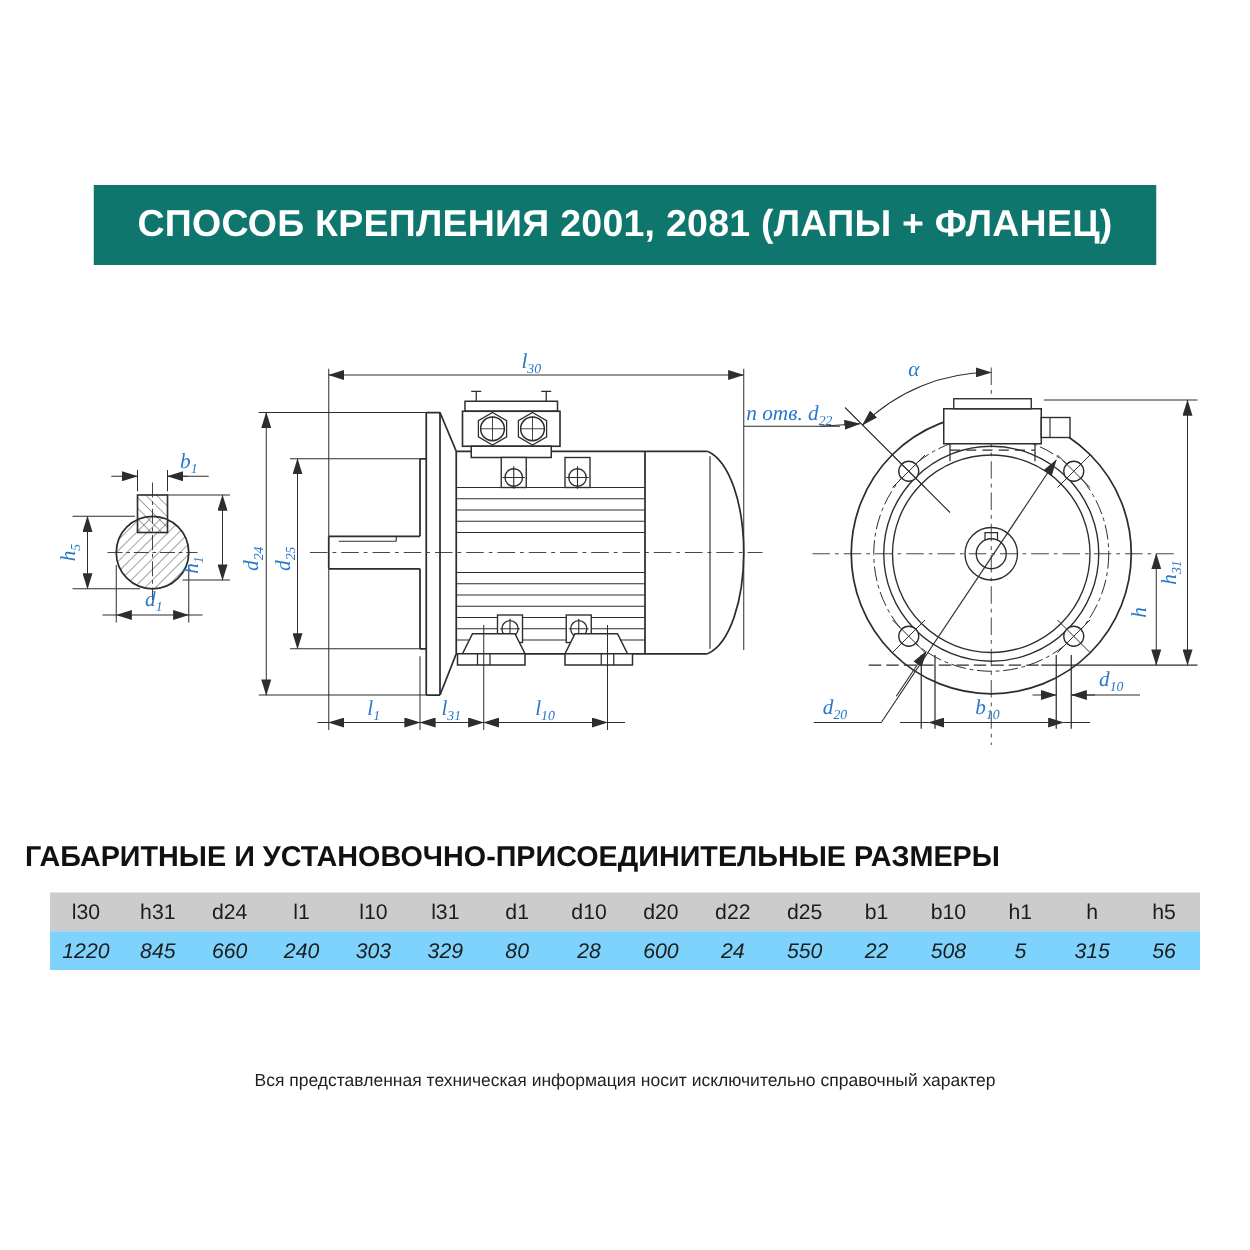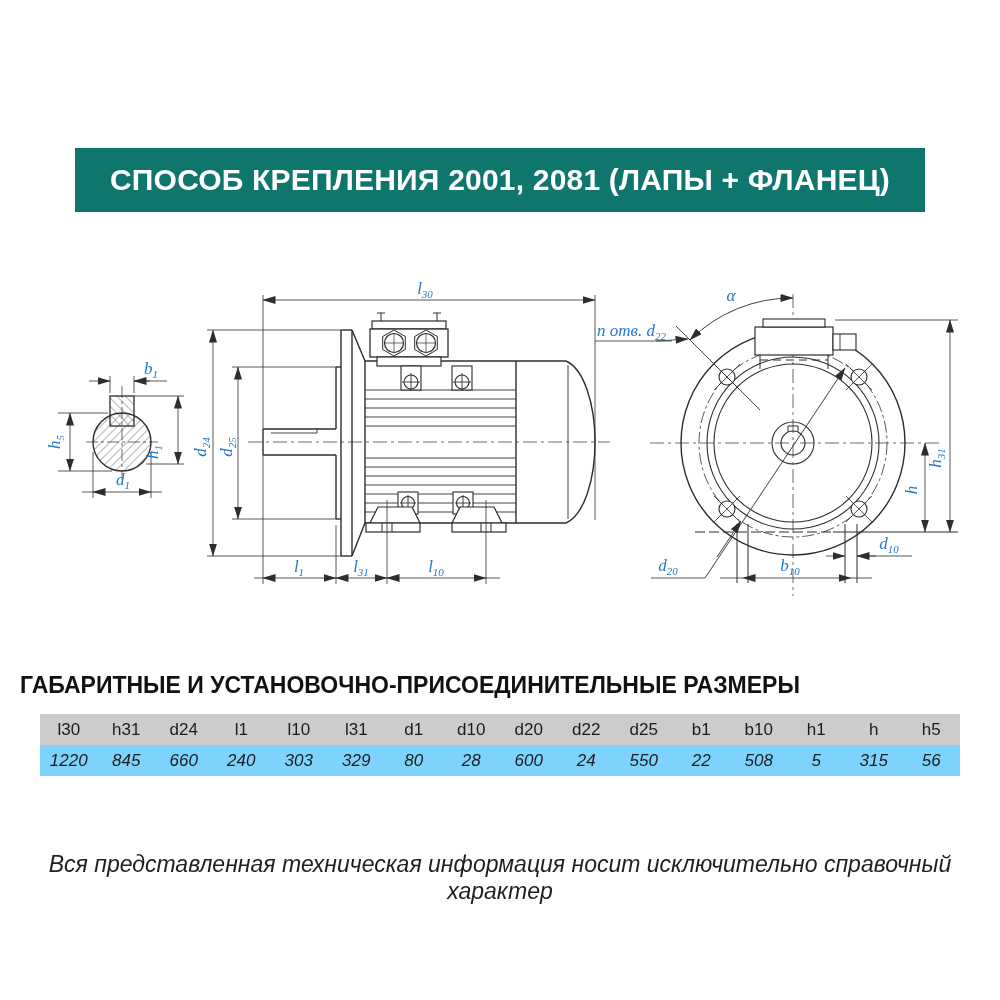--- a/index.html
+++ b/index.html
@@ -18,21 +18,21 @@
   .tbl-title{position:absolute;left:0;top:672px;width:820px;text-align:center;
              font-size:23px;font-weight:bold;color:#111111;}
 
   .dim-table{position:absolute;left:40px;top:714px;width:920px;color:#1c1c1c;font-size:17px;}
   .dim-row{display:flex;height:31px;align-items:center;}
   .dim-row.head{background:#cccccc;}
   .dim-row.vals{background:#7dd3fc;font-style:italic;}
   .dim-cell{flex:1 1 0;text-align:center;white-space:nowrap;}
 
   .disclaimer{position:absolute;left:0;top:851px;width:1000px;text-align:center;
-              color:#1f1f1f;font-size:23px;line-height:27px;font-style:italic;}
+              color:#1f1f1f;font-size:14px;line-height:27px;}
   .disclaimer b{font-weight:bold;}
 </style>
 </head>
 <body>
 
 <div class="banner">
   <span>СПОСОБ КРЕПЛЕНИЯ 2001, 2081 (ЛАПЫ + ФЛАНЕЦ)</span>
 </div>
 
 <div class="drawing-wrap">

